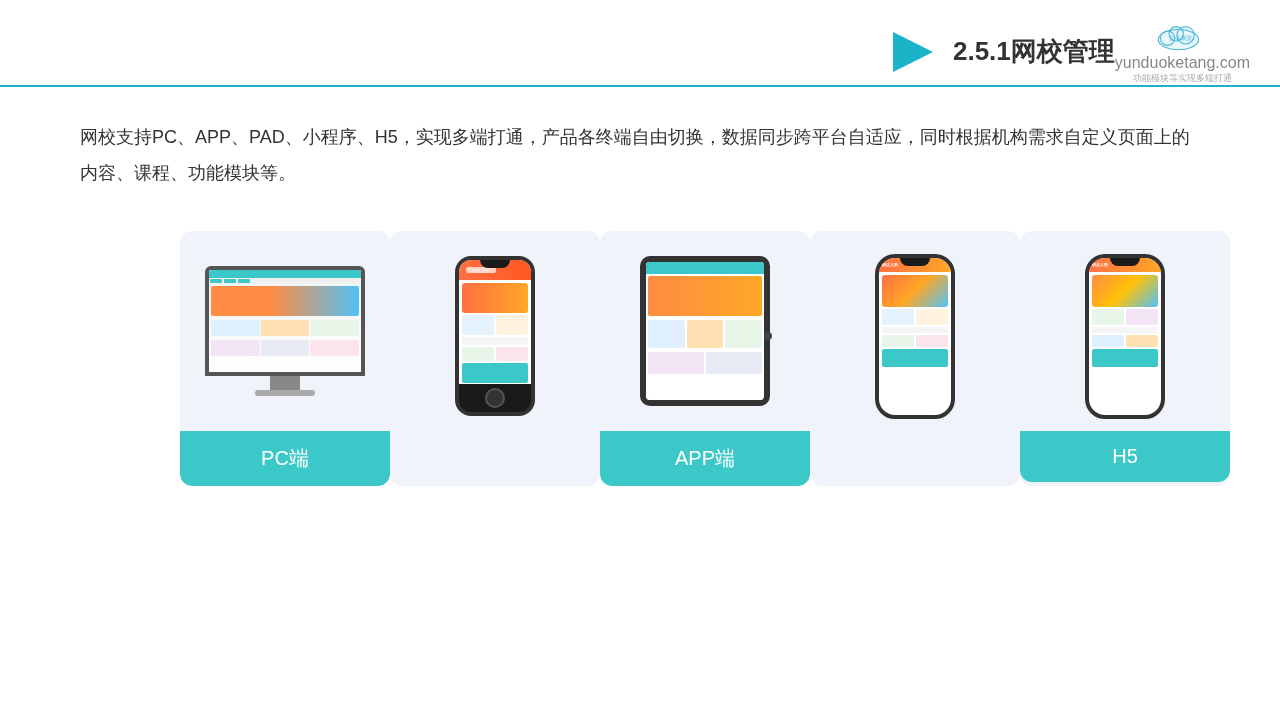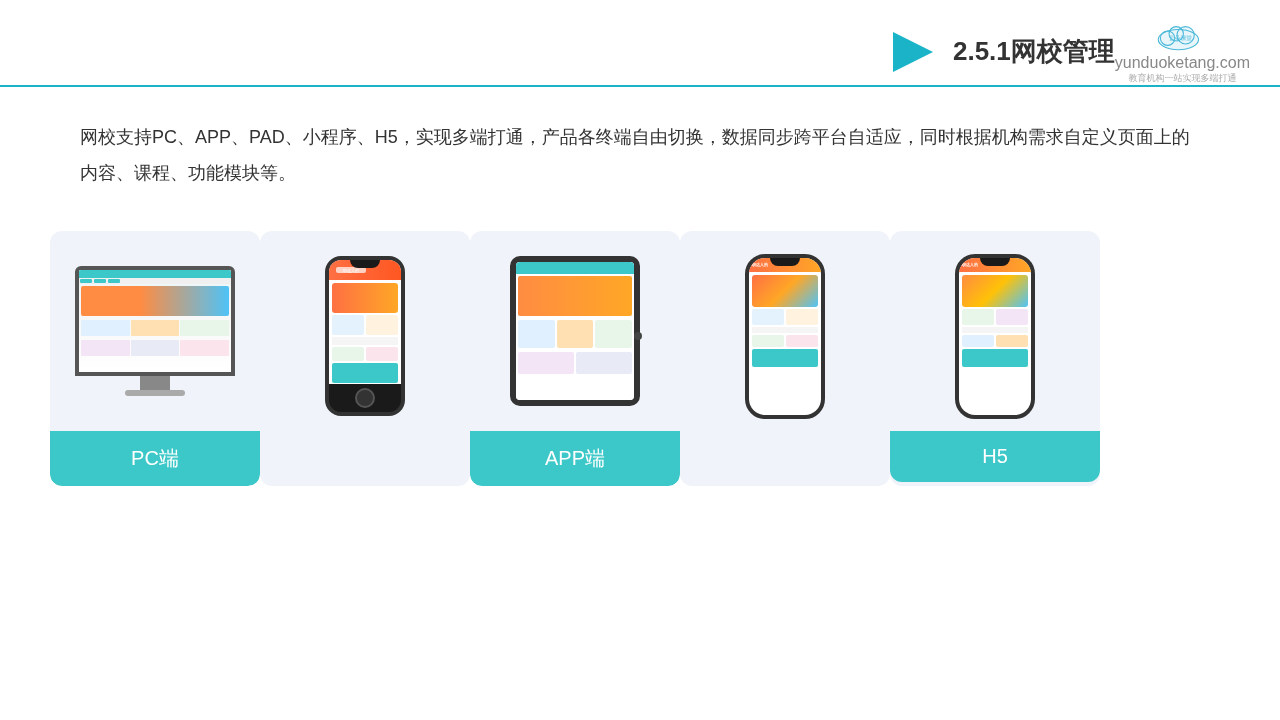--- a/index.html
+++ b/index.html
@@ -48,21 +48,21 @@
     .description {
       padding: 32px 80px 10px 80px;
       font-size: 18px;
       color: #333;
       line-height: 2;
     }
 
     
     .cards-container {
       display: flex;
-      justify-content: flex-start;
+      justify-content: flex-end;
       padding: 30px 50px 0 50px;
     }
 
     .card {
       background: #f0f4fa;
       border-radius: 12px;
       width: 210px;
       display: flex;
       flex-direction: column;
       align-items: center;
@@ -229,21 +229,21 @@
 
       <ellipse cx="35" cy="30" rx="28" ry="14" fill="none" stroke="#4ab8d8" stroke-width="1.5"></ellipse>
       <circle cx="20" cy="28" r="10" fill="none" stroke="#4ab8d8" stroke-width="1.5"></circle>
       <circle cx="45" cy="24" r="12" fill="none" stroke="#4ab8d8" stroke-width="1.5"></circle>
       <circle cx="32" cy="22" r="10" fill="none" stroke="#4ab8d8" stroke-width="1.5"></circle>
 
       <text x="22" y="31" font-size="8" fill="#4ab8d8" font-family="Microsoft YaHei,sans-serif">云朵课堂</text>
     </svg>
     <div style="font-size:16px;color:#888;">yunduoketang.com</div>
     <div style="font-size:9px;color:#aaa;text-align:center;">
-      <span>教育机构一站</span><span>实现多端打通</span>
+      <span>功能模块等</span><span>实现多端打通</span>
     </div>
   </div>
 </div>
 
 <div class="description">
   <div>网校支持PC、APP、PAD、小程序、H5，实现多端打通，产品各终端自由切换，数据同步跨平台自适应，同时根据机构需求自定义页面上的内容、课程、功能模块等。</div>
 </div>
 
 <div class="cards-container">
 

